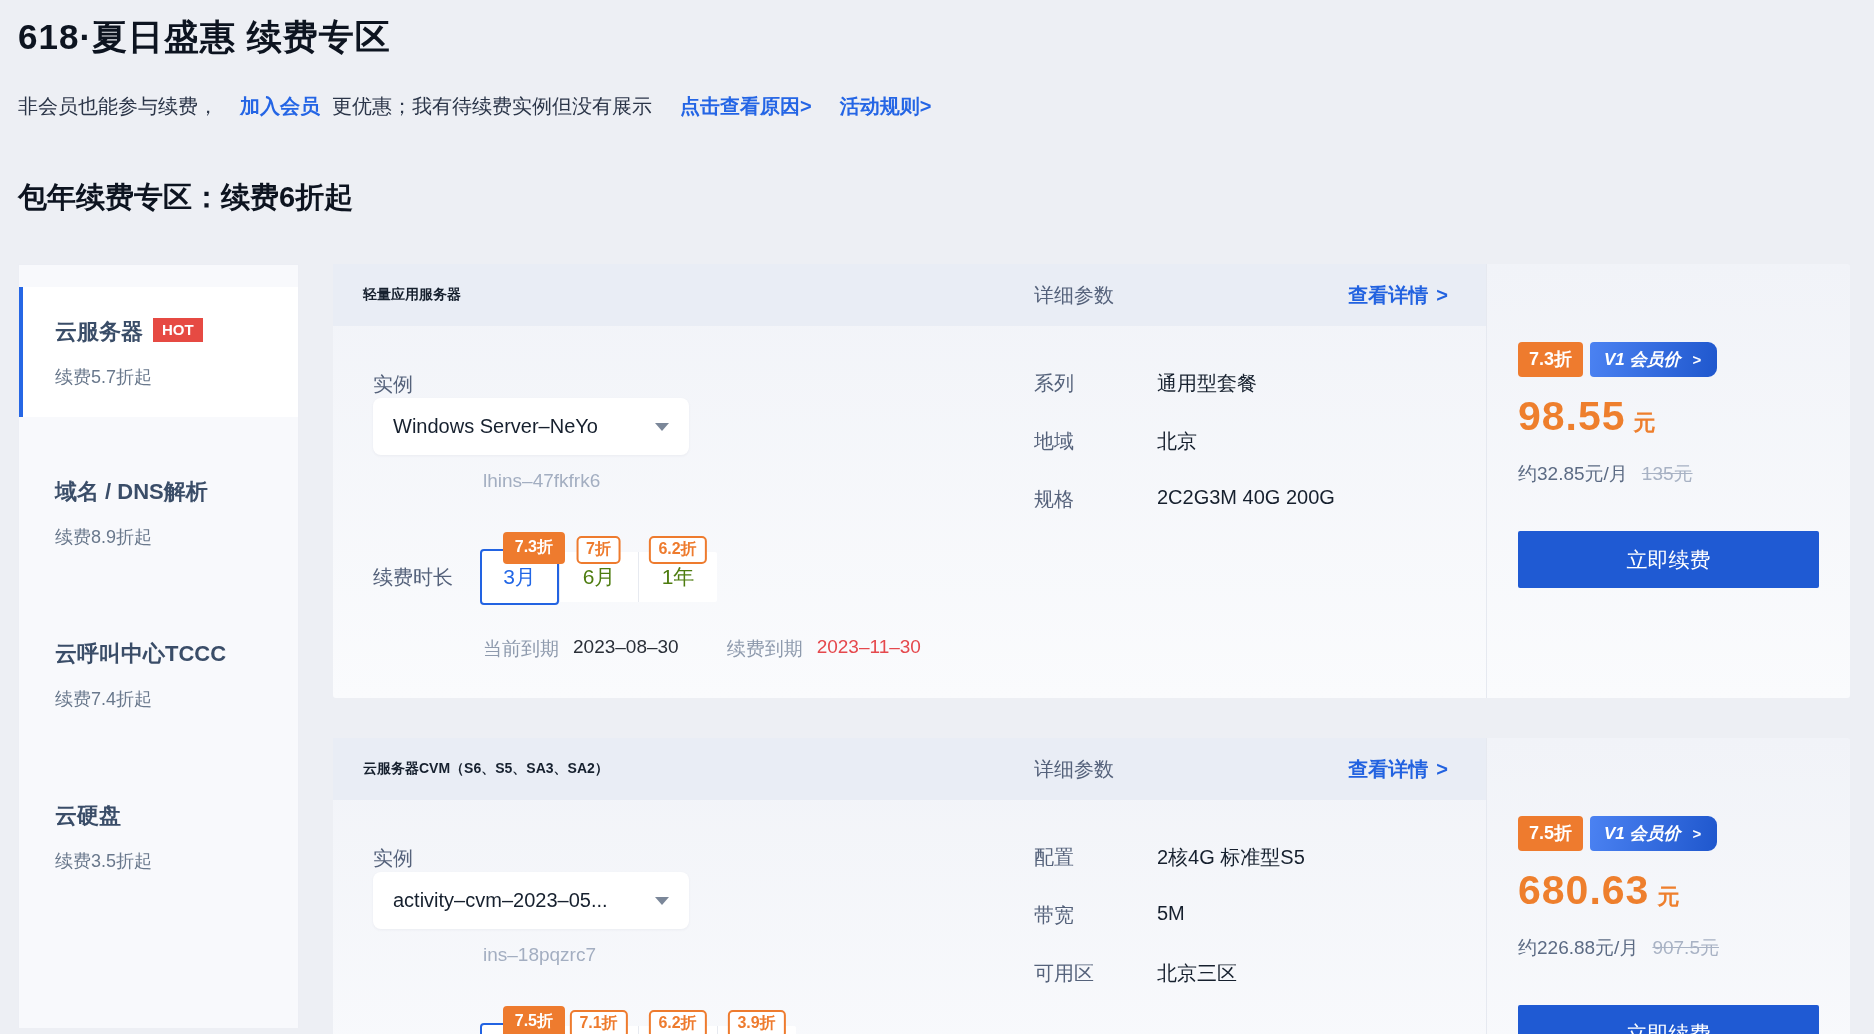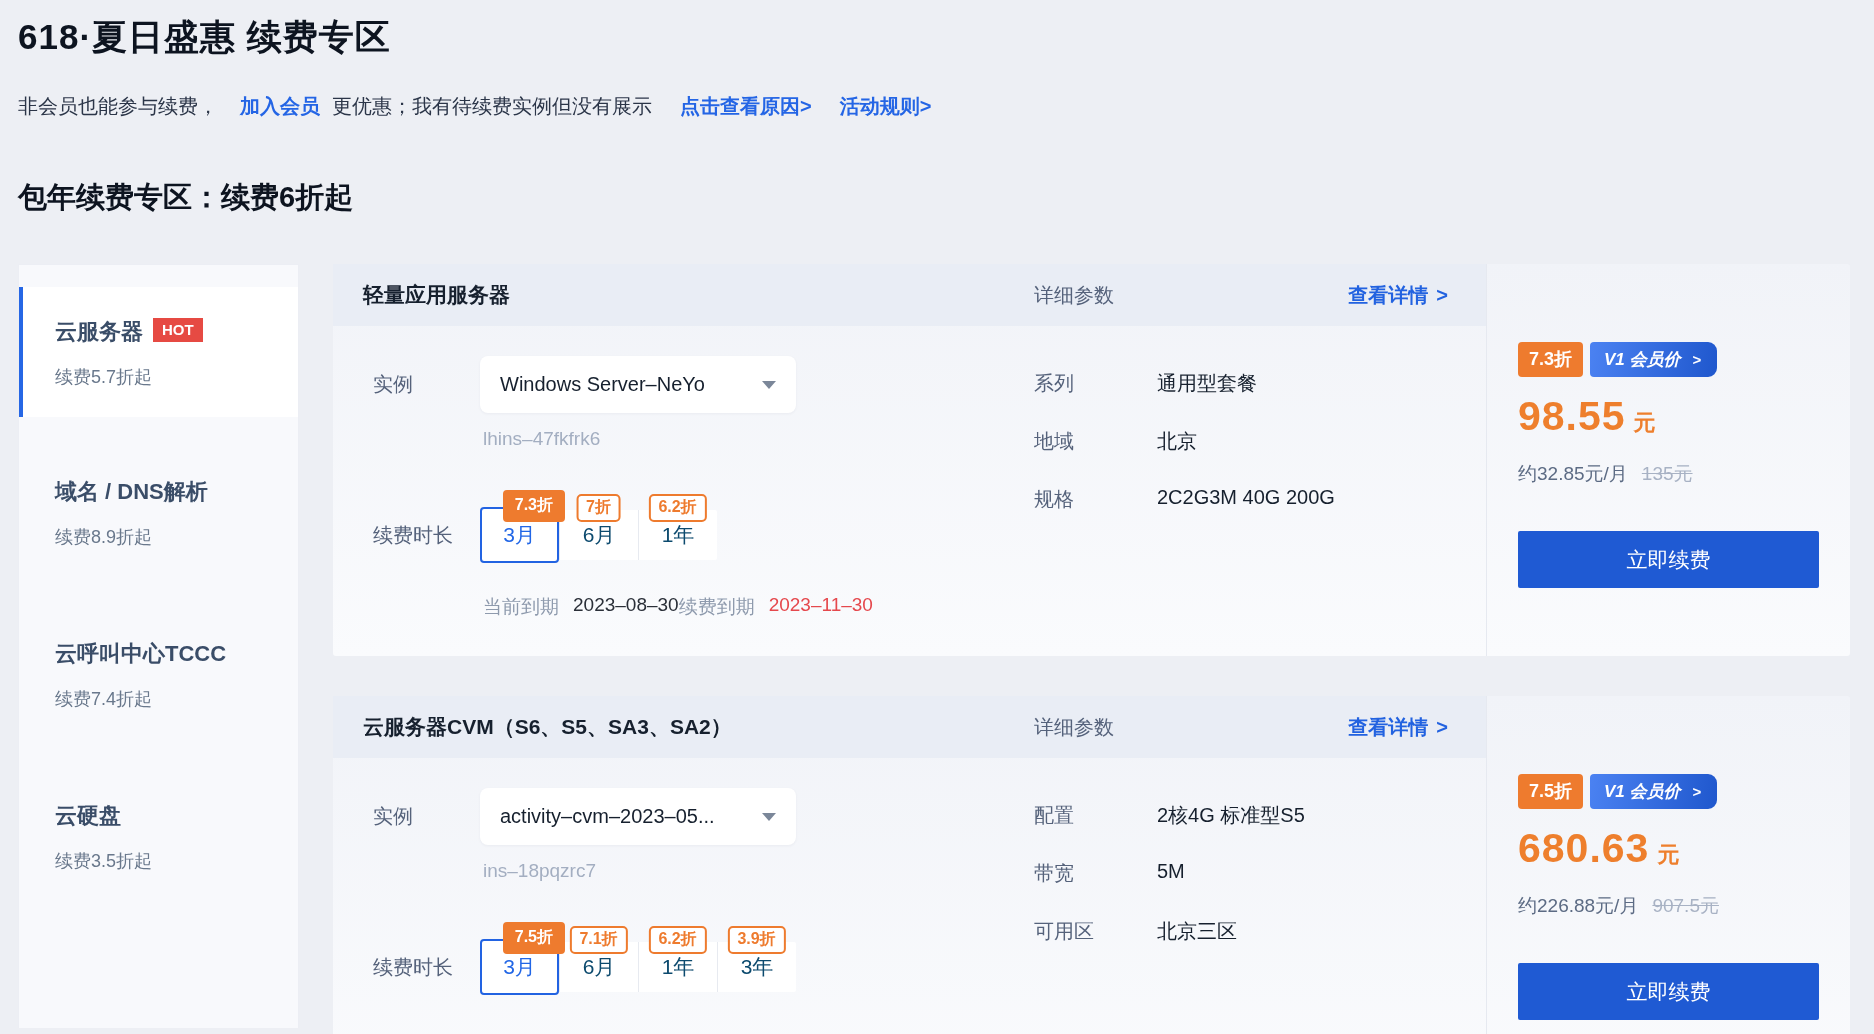--- a/index.html
+++ b/index.html
@@ -29,48 +29,48 @@
   .side-item.active { background:#ffffff; border-left-color:#2667e5; margin-bottom:30px; }
   .side-item .ttl { font-size:22px; font-weight:700; color:#3a4d68; display:flex; align-items:center; }
   .side-item .sub { margin-top:18px; font-size:18px; color:#69788c; }
   .hot-badge { display:inline-block; margin-left:10px; background:#e64a43; color:#fff; font-size:15px; font-weight:700; padding:3px 9px 4px; border-radius:0; transform:translateY(-2px); }
 
   
   .cards { flex:1; margin-left:34px; display:flex; flex-direction:column; gap:40px; }
   .card { display:flex; background:linear-gradient(180deg,#f1f3f8 0%,#fafbfd 100%); border-radius:3px; }
   .card-main { flex:1; position:relative; }
   .card-header { height:62px; background:#e9edf5; display:flex; align-items:center; padding:0 30px; position:relative; }
-  .card-title { font-size:21px; font-weight:700; color:#16202e; }
+  .card-title { font-size:14px; font-weight:700; color:#16202e; }
   .hdr-params { position:absolute; left:701px; font-size:20px; color:#55627b; }
   .hdr-detail { position:absolute; right:38px; font-size:20px; font-weight:700; color:#2262e0; cursor:pointer; display:flex; align-items:center; gap:8px; }
   .hdr-detail .chev { font-weight:700; }
 
   .card-body { display:flex; padding:30px 0 36px 40px; }
   .form-col { width:661px; }
-  .frow { display:flex; }
+  .frow { display:flex;flex-direction:column; }
   .flabel { width:107px; font-size:20px; color:#55627b; padding-top:15px; flex-shrink:0; }
   .select { width:316px; height:57px; background:#fff; border-radius:8px; display:flex; align-items:center; padding:0 20px; font-size:20px; color:#16202e; box-shadow:0 1px 3px rgba(30,40,70,.05); cursor:pointer; }
   .caret { margin-left:auto; width:0; height:0; border-left:7px solid transparent; border-right:7px solid transparent; border-top:8px solid #7b8799; }
   .inst-id { margin:15px 0 0 110px; font-size:19px; color:#a3aec1; }
 
   .row-duration { display:flex; margin-top:60px; }
   .row-duration .flabel { padding-top:12px; }
   .tabs { display:flex; background:#fff; border-radius:2px; }
   .tabwrap { position:relative; }
   .tabwrap + .tabwrap .tab:not(.sel) { border-left:1px solid #e7eaf0; }
-  .tab { width:79px; height:50px; display:flex; align-items:center; justify-content:center; font-size:21px; color:#0c4a6e; cursor:pointer; background:transparent; }
+  .tab { width:79px; height:50px; display:flex; align-items:center; justify-content:center; font-size:21px; color:#4d7c0f; cursor:pointer; background:transparent; }
   .tab.sel { border:2px solid #2263e2; border-radius:4px; color:#2166e6; background:#fff; height:56px; margin:-3px 0; position:relative; z-index:2; }
   .disc { position:absolute; top:-16px; left:50%; transform:translateX(-50%); font-size:16px; font-weight:700; padding:1px 8px 2px; border-radius:5px; background:#fff; border:2px solid #ee7b2e; color:#ee7b2e; white-space:nowrap; z-index:3; }
   .disc.filled { background:#ee7b2e; color:#fff; left:auto; right:-6px; transform:none; top:-20px; padding:3px 10px 4px; border-radius:4px; }
 
   .row-dates { margin:34px 0 0 110px; font-size:19px; display:flex; align-items:center; }
   .dt-label { color:#8e9aad; }
   .dt-value { color:#2a2f38; margin-left:14px; }
   .dt-value.red { color:#e5484d; }
-  .dt-pair + .dt-pair { }
+  .dt-pair + .dt-pair { margin-left:48px; }
   .dt-pair { display:flex; }
 
   .details-col { width:444px; padding-top:14px; }
   .drow { display:flex; margin-bottom:31px; }
   .dlabel { width:123px; font-size:20px; color:#55627b; flex-shrink:0; }
   .dvalue { font-size:20px; color:#16202e; }
 
   
   .price-panel { width:364px; border-left:1px solid #e6e9f0; padding:78px 31px 0; flex-shrink:0; }
   .pbadges { display:flex; align-items:stretch; }

